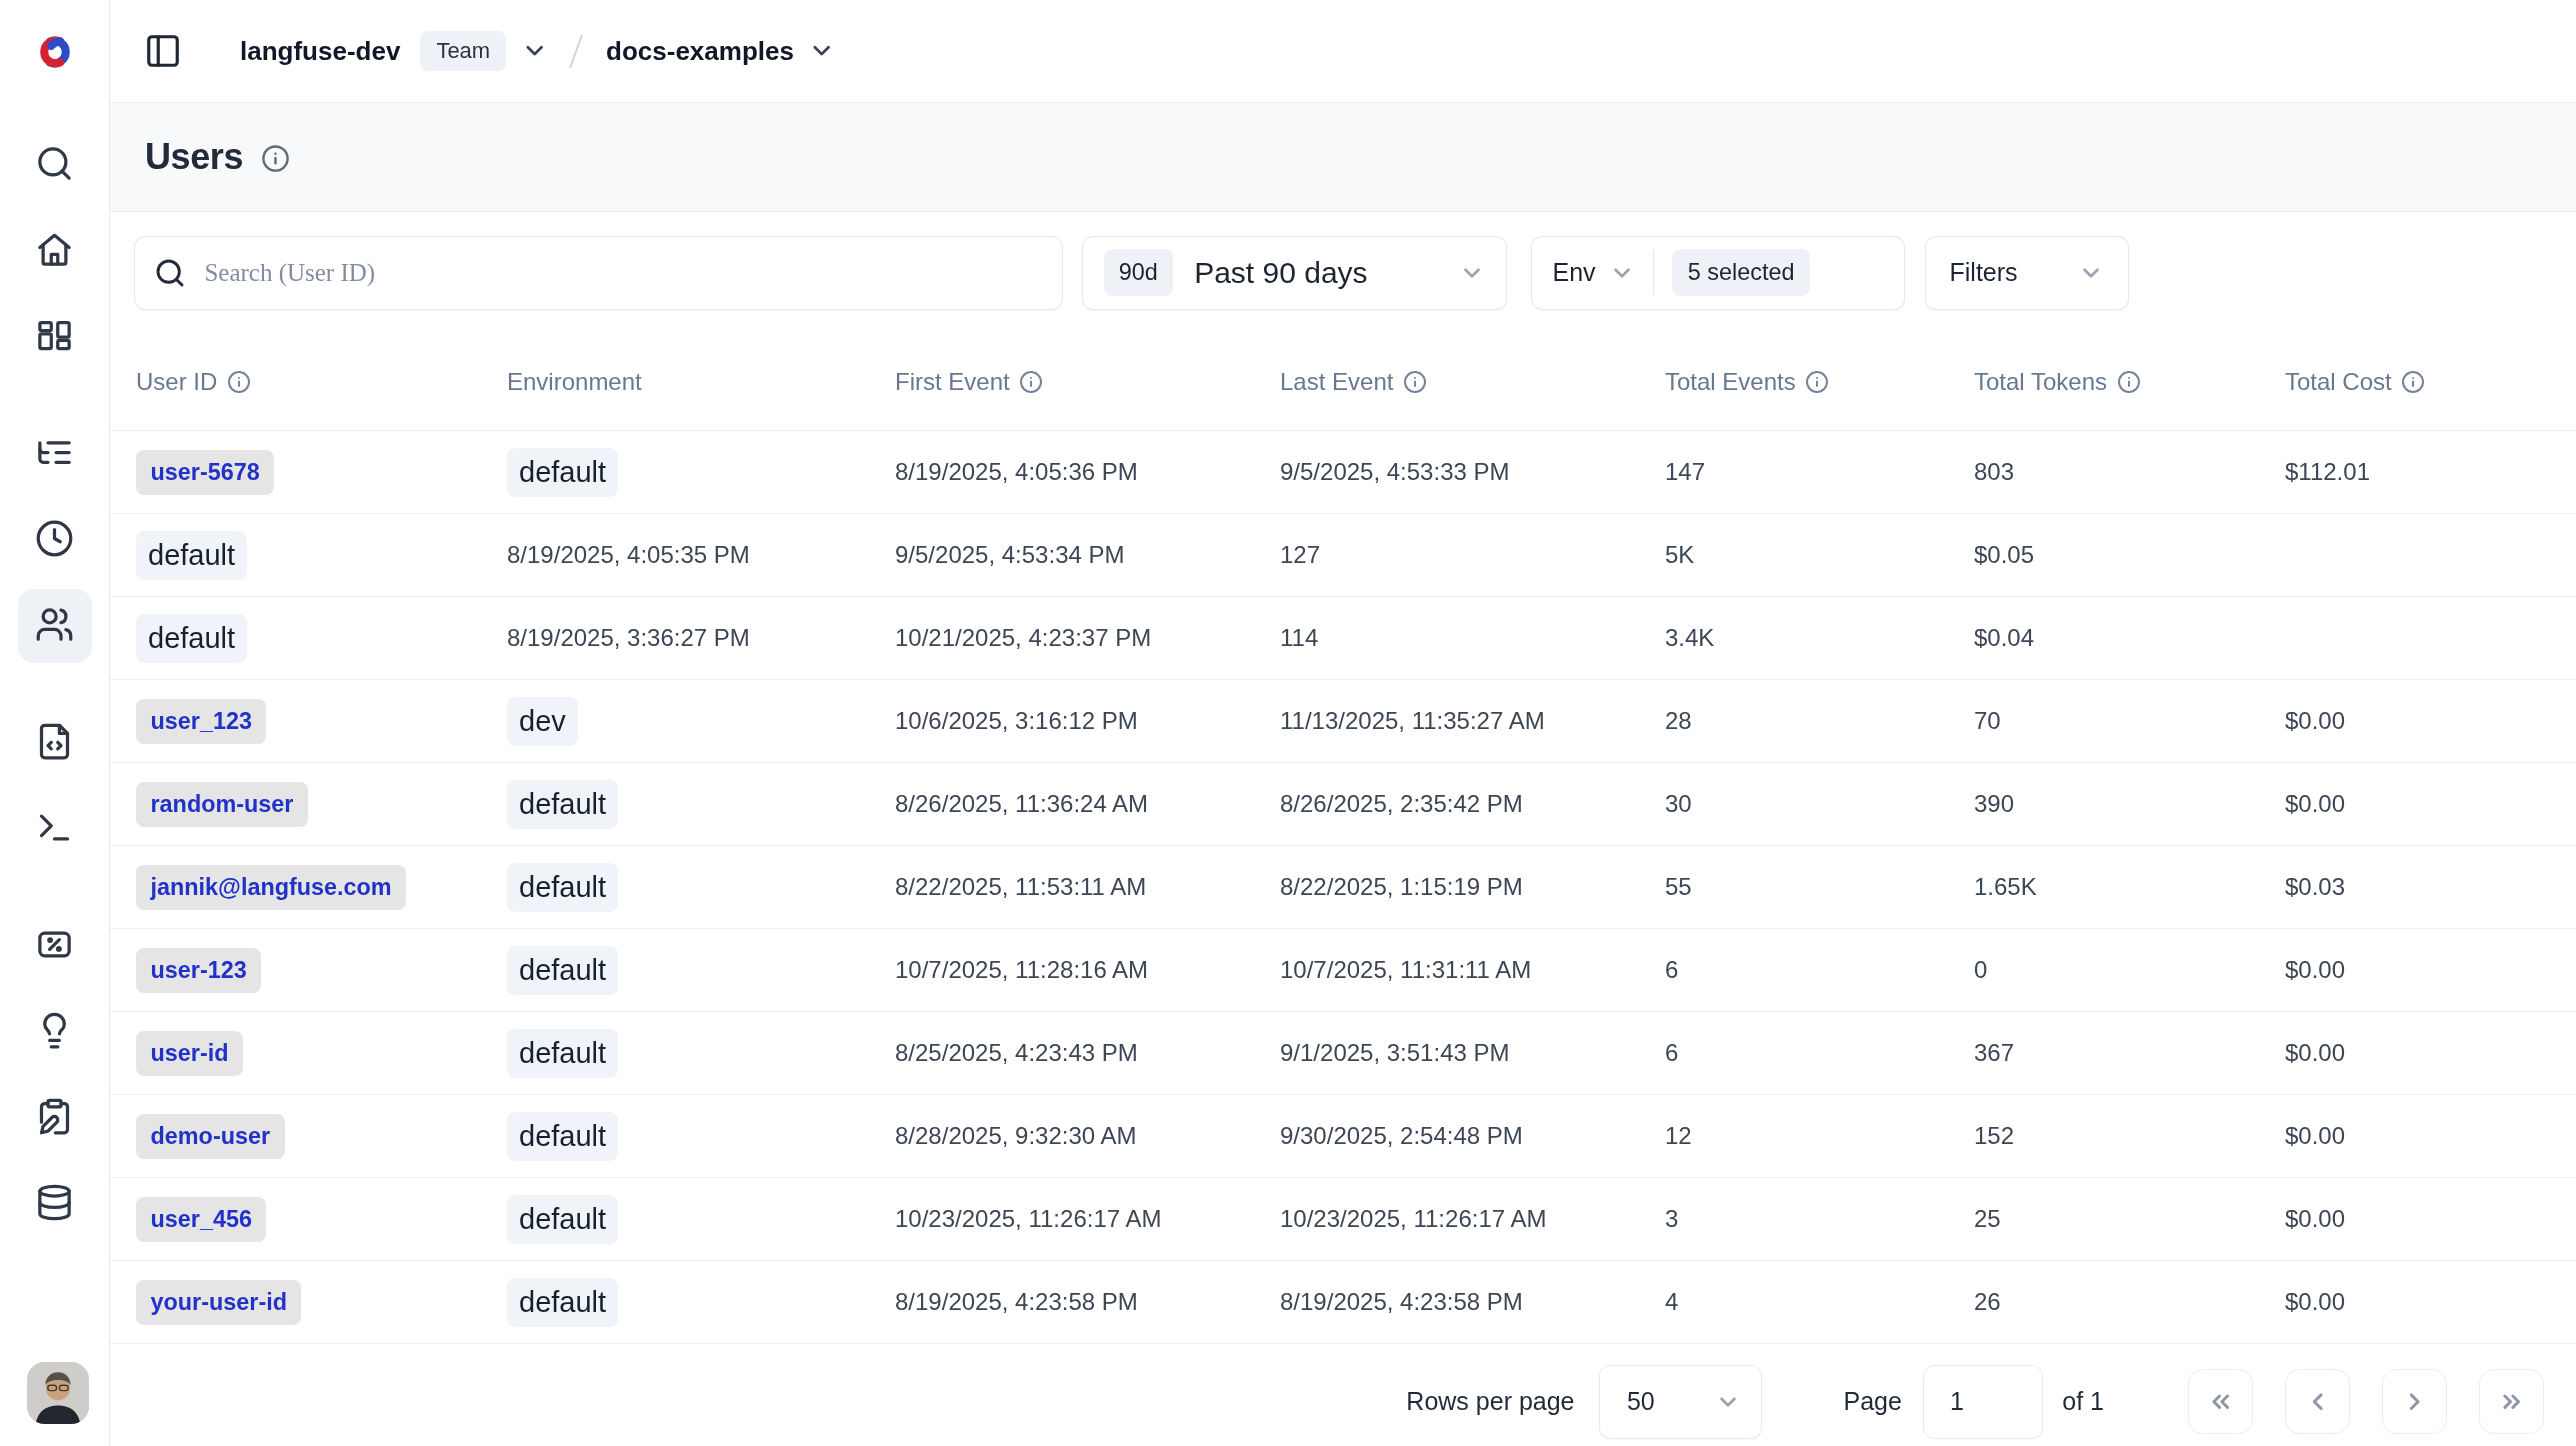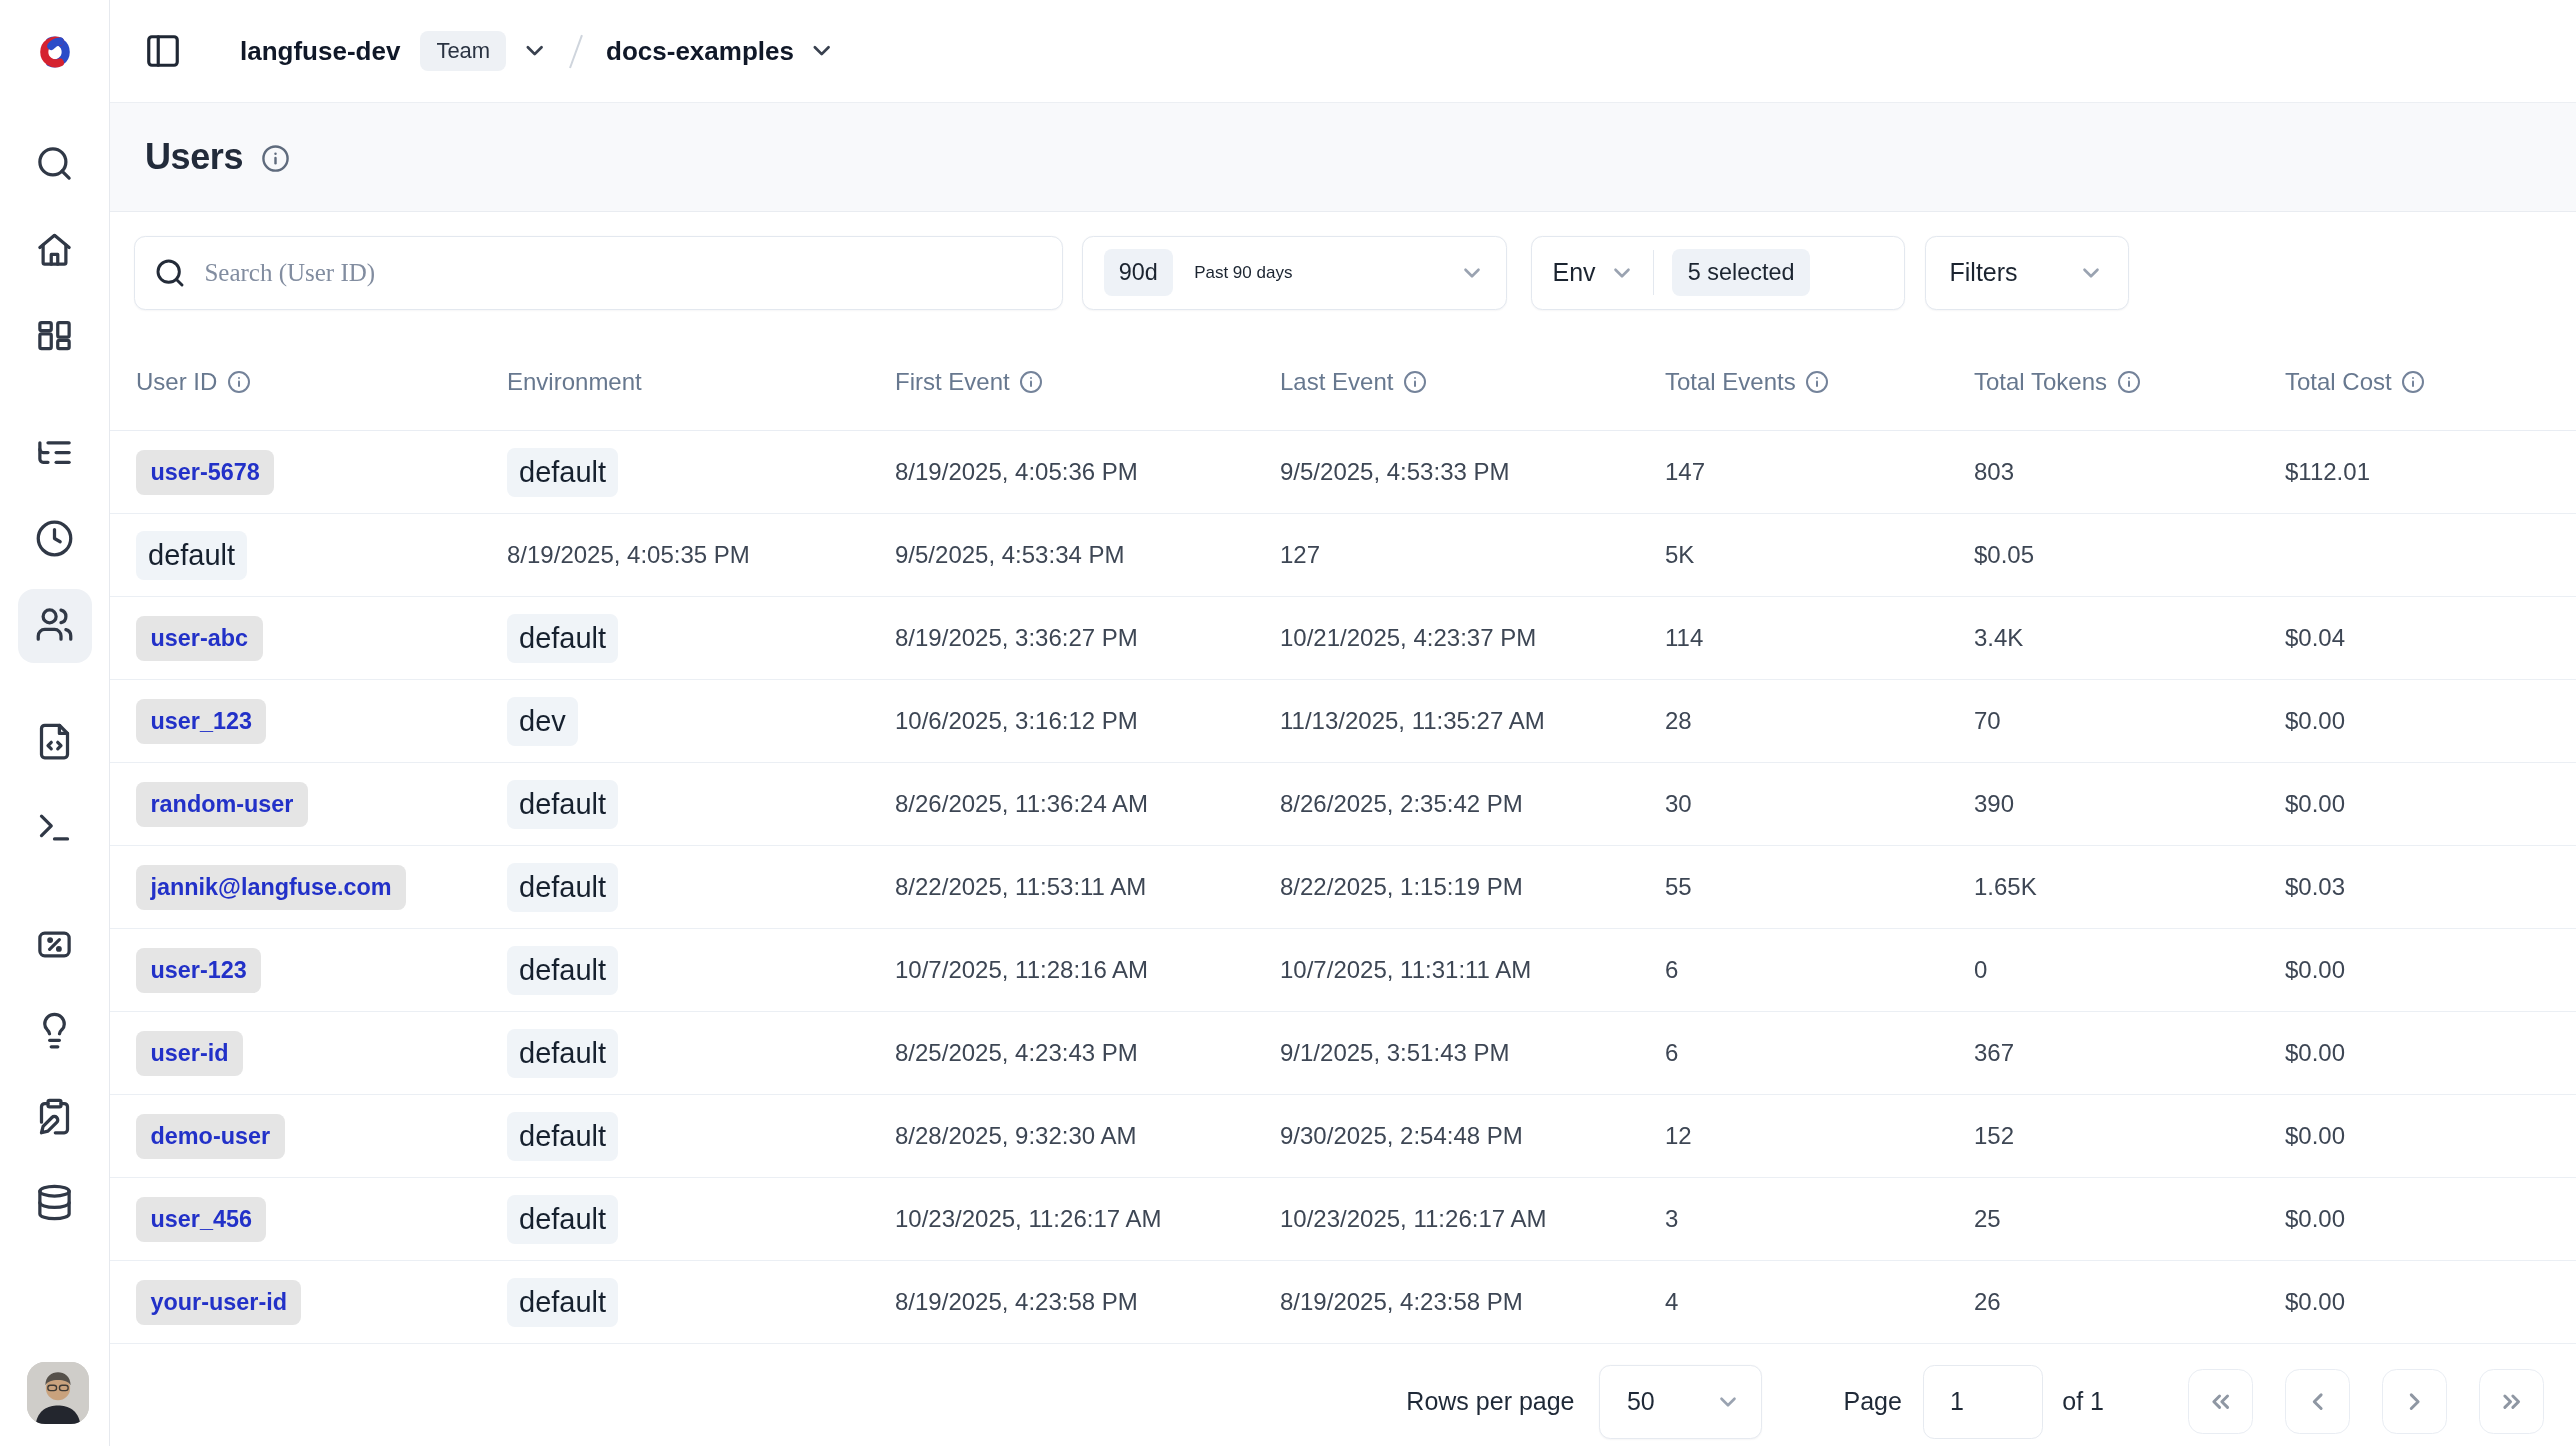--- a/index.html
+++ b/index.html
@@ -81,21 +81,21 @@
   }
   .search-box input::placeholder { color: #828da0; }
   .tb-btn {
     height: 74px; border: 1.2px solid #e3e8ef; border-radius: 11.3px; background: #fff;
     display: flex; align-items: center; cursor: pointer;
     box-shadow: 0 0.8px 1.6px rgba(16,24,40,.04); font-family: inherit;
   }
   .tb-chip { background: #eef2f7; border-radius: 8px; font-size: 23.4px; color: #1b2430; }
   .btn-time { width: 425px; margin-left: 18.5px; padding: 0 21px; }
   .btn-time .tb-chip { padding: 9.7px 15.3px; }
-  .btn-time .lbl { font-size: 17px; color: #1b2430; margin-left: 21px; }
+  .btn-time .lbl { font-size: 30px; color: #1b2430; margin-left: 21px; }
   .chev { width: 26px; height: 26px; stroke: #9aa3b1; stroke-width: 2.4; fill: none;
     stroke-linecap: round; stroke-linejoin: round; }
   .btn-time .chev { margin-left: auto; }
   .btn-env { width: 374px; margin-left: 24px; padding: 0 21px; }
   .btn-env .lbl { font-size: 25px; color: #1b2430; }
   .btn-env .chev { margin-left: 13px; }
   .env-sep { width: 1.2px; height: 45px; background: #e3e8ef; margin: 0 18px; }
   .btn-env .tb-chip { padding: 9.7px 16px; white-space: nowrap; }
   .btn-filters { width: 204px; margin-left: 20px; padding: 18px 24px; justify-content: space-between; }
   .btn-filters .lbl { font-size: 25px; color: #1b2430; font-weight: 500; }
@@ -419,21 +419,20 @@
   <div class="trow tr">
     <div class="td"><span class="env-badge">default</span></div>
     <div class="td">8/19/2025, 4:05:35 PM</div>
     <div class="td">9/5/2025, 4:53:34 PM</div>
     <div class="td">127</div>
     <div class="td">5K</div>
     <div class="td">$0.05</div>
   </div>
 
   <div class="trow tr">
-    <div class="td"><span class="uid-badge">user-abc</span></div>
     <div class="td"><span class="env-badge">default</span></div>
     <div class="td">8/19/2025, 3:36:27 PM</div>
     <div class="td">10/21/2025, 4:23:37 PM</div>
     <div class="td">114</div>
     <div class="td">3.4K</div>
     <div class="td">$0.04</div>
   </div>
 
   <div class="trow tr">
     <div class="td"><span class="uid-badge">user_123</span></div>

